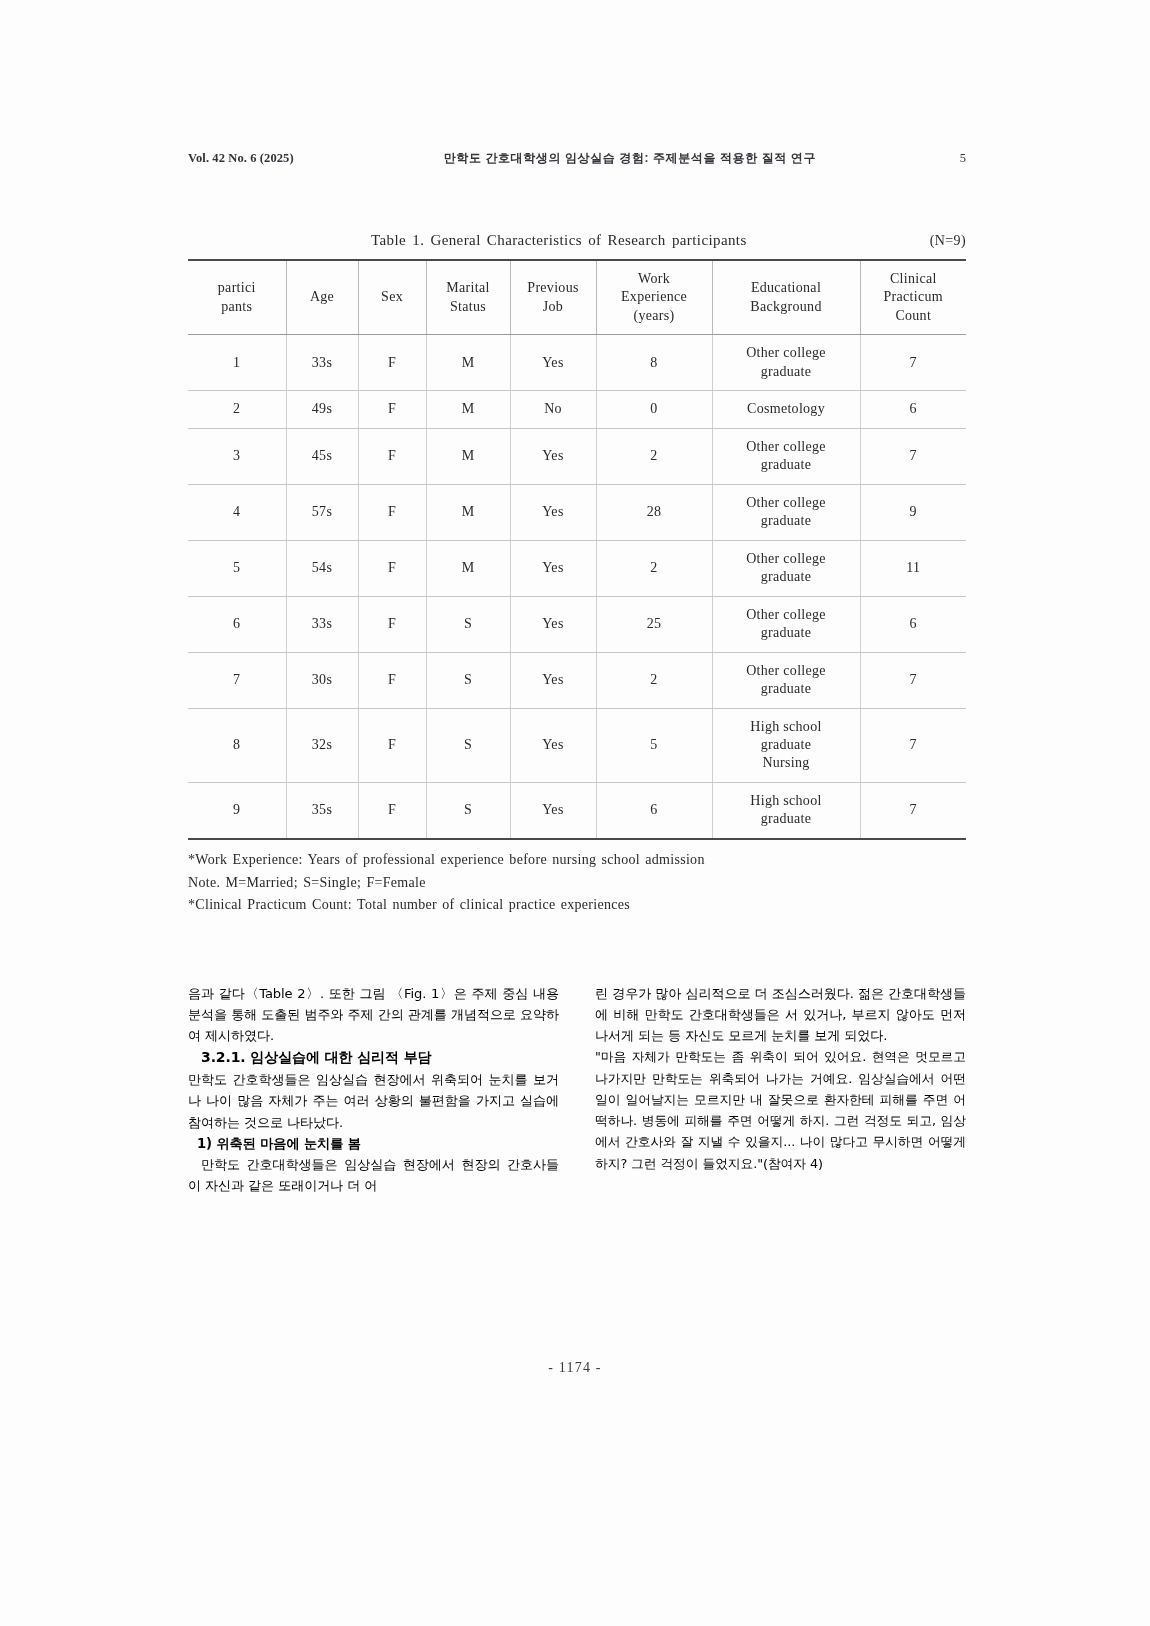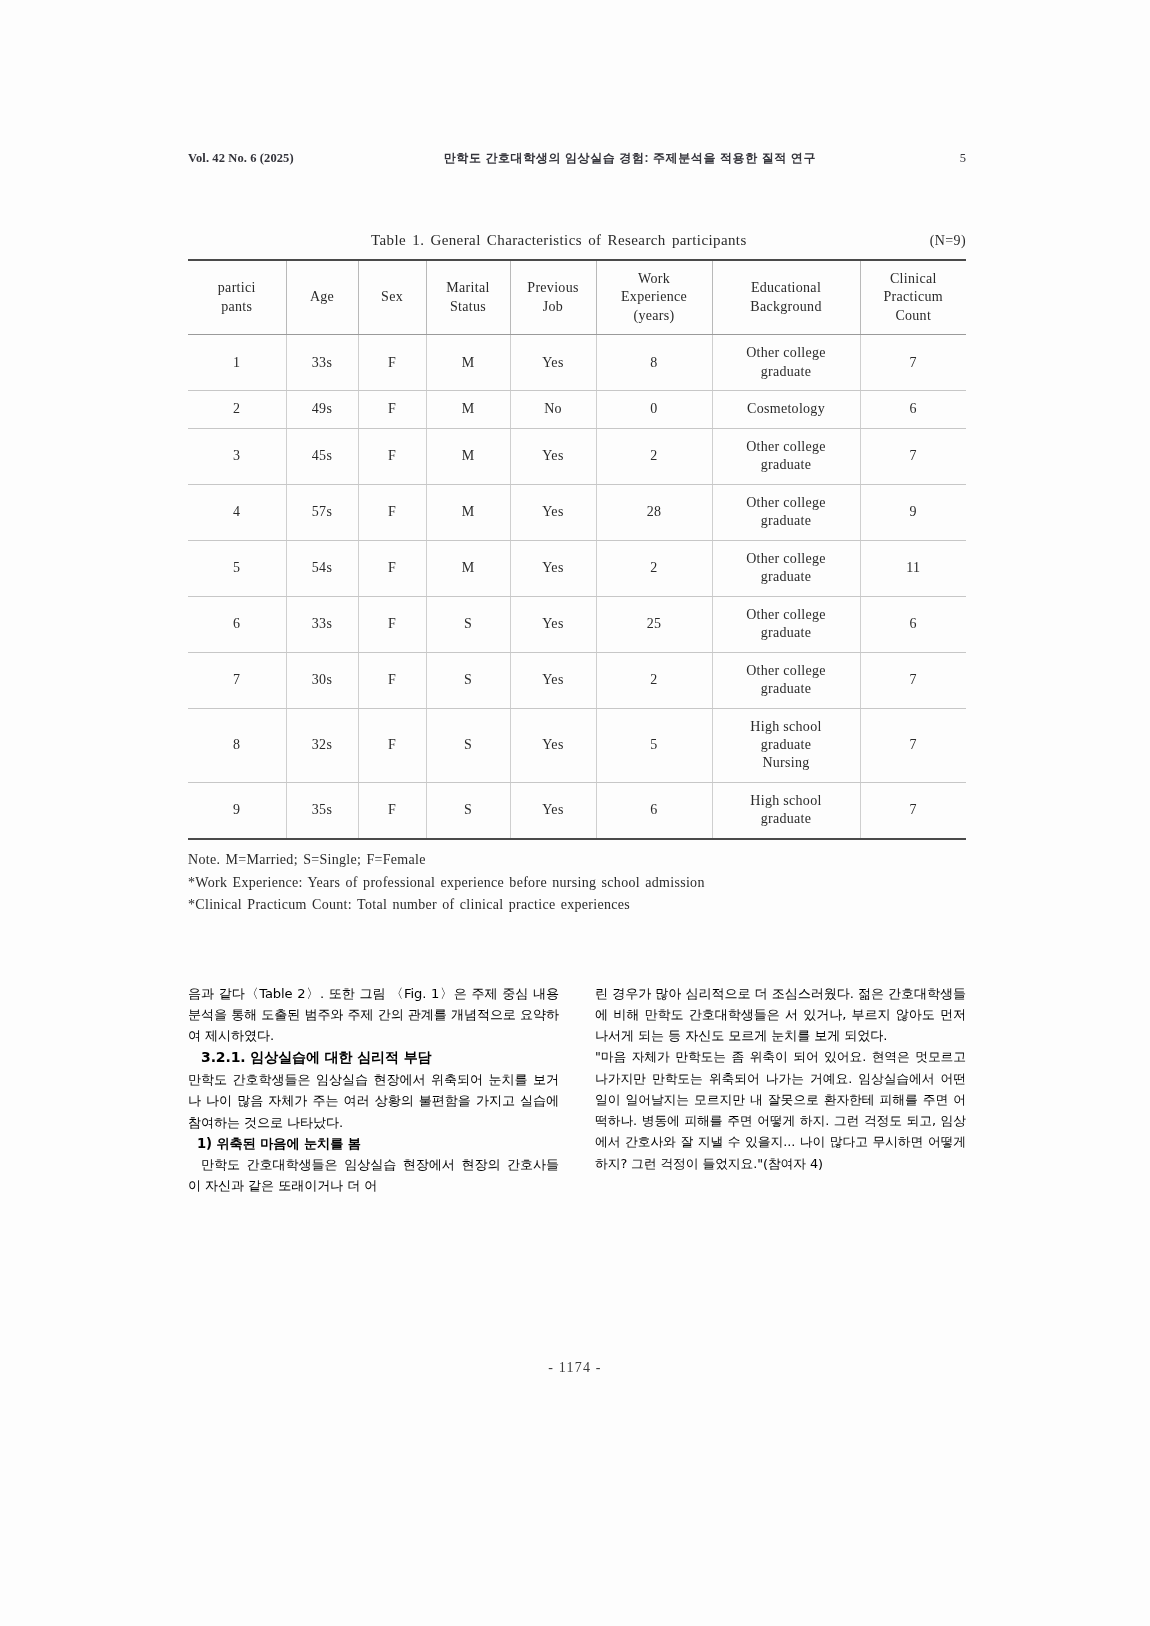--- a/index.html
+++ b/index.html
@@ -362,22 +362,22 @@
             <td>
               <div>High school</div>
               <div>graduate</div>
             </td>
             <td>7</td>
           </tr>
         </tbody>
     </table>
 
     <div class="notes" id="notes-block">
+        <div>*Work Experience: Years of professional experience before nursing school admission</div>
         <div>Note. M=Married; S=Single; F=Female</div>
-        <div>*Work Experience: Years of professional experience before nursing school admission</div>
         <div>*Clinical Practicum Count: Total number of clinical practice experiences</div>
       </div>
 
     <div class="columns">
       <div class="col">
         <p>음과 같다〈Table 2〉. 또한 그림 〈Fig. 1〉은 주제 중심 내용분석을 통해 도출된 범주와 주제 간의 관계를 개념적으로 요약하여 제시하였다.</p>
         <p class="heading">3.2.1. 임상실습에 대한 심리적 부담</p>
         <p>만학도 간호학생들은 임상실습 현장에서 위축되어 눈치를 보거나 나이 많음 자체가 주는 여러 상황의 불편함을 가지고 실습에 참여하는 것으로 나타났다.</p>
         <p class="subheading">1) 위축된 마음에 눈치를 봄</p>
         <p class="indent">만학도 간호대학생들은 임상실습 현장에서 현장의 간호사들이 자신과 같은 또래이거나 더 어</p>

